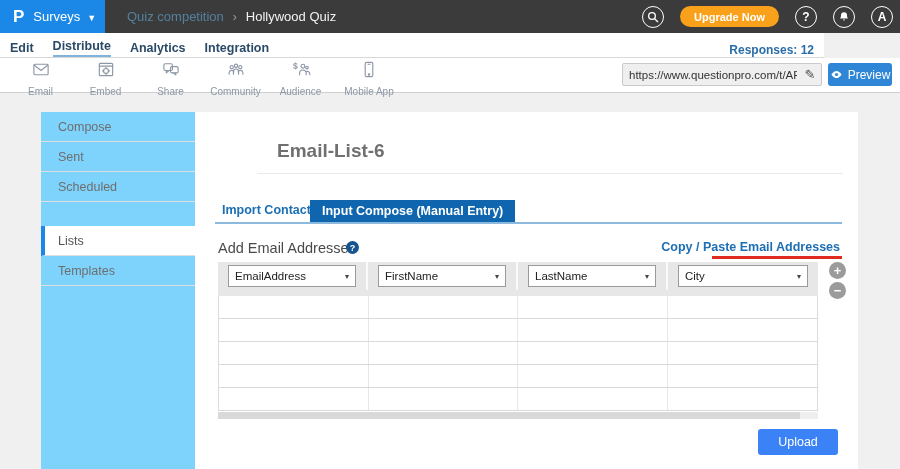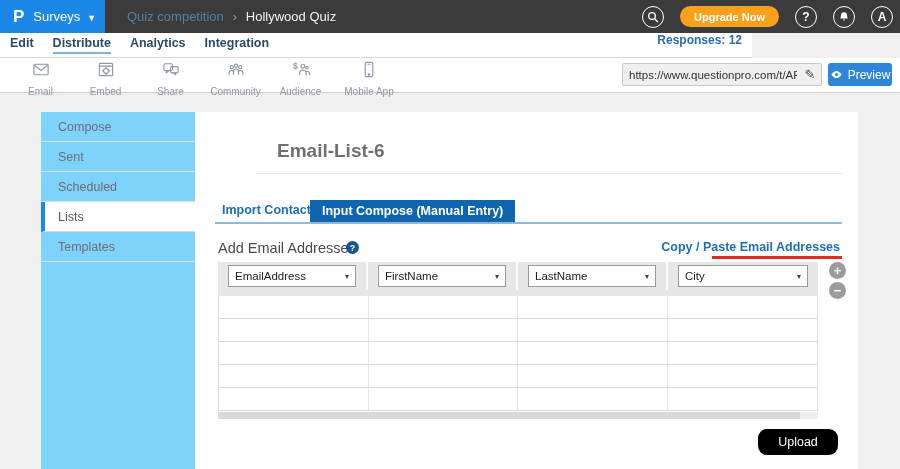--- a/index.html
+++ b/index.html
@@ -17,22 +17,22 @@
   .crumb-sep { color:#9a9a9a; font-size:12px; }
   .crumb-current { color:#f2f2f2; }
   .topbar-right { margin-left:auto; display:flex; align-items:center; gap:16px; padding-right:7px; }
   .circle-btn { width:22px; height:22px; border:1.5px solid #fff; border-radius:50%; background:transparent; color:#fff;
                 display:flex; align-items:center; justify-content:center; font-size:12px; font-weight:bold; cursor:pointer;
                 font-family:"Liberation Sans", sans-serif; }
   .upgrade { height:21px; padding:0 14px; border-radius:11px; background:#f9a11b; color:#fff; font-size:11px; font-weight:bold;
              border:none; display:flex; align-items:center; cursor:pointer; font-family:"Liberation Sans", sans-serif; }
 
   
-  .subnav { position:absolute; top:33px; left:0; width:752px; height:25px; background:#fff; border-bottom:1px solid #d8d8d8;
-            display:flex; align-items:flex-start; padding:0 10px; }
+  .subnav { position:absolute; top:33px; left:0; width:824px; height:25px; background:#fff; border-bottom:1px solid #d8d8d8;
+            display:flex; align-items:flex-end; padding:0 10px; }
   .subnav-item { color:#2b4a68; font-size:12.5px; font-weight:bold; text-decoration:none; margin-right:19px; padding:3px 0 2px; cursor:pointer; }
   .subnav-item.active { border-bottom:2px solid #7fb3dc; }
   .responses { margin-left:auto; color:#2a6da8; font-size:12px; font-weight:bold; }
 
   
   .toolbar { position:absolute; top:58px; left:0; width:900px; height:35px; background:#fff; border-bottom:1px solid #cfcfcf; }
   .tools { position:absolute; left:8px; top:2px; display:flex; }
   .tool { width:65px; display:flex; flex-direction:column; align-items:center; cursor:pointer; }
   .tool:last-child { width:72px; }
   .tool svg { display:block; }
@@ -42,21 +42,21 @@
   .url-input { flex:1; min-width:0; border:none; background:transparent; font-size:11.5px; color:#333; padding:0 2px 0 6px; outline:none;
                font-family:"Liberation Sans", sans-serif; }
   .pencil { width:22px; text-align:center; color:#4a4a4a; font-size:13px; cursor:pointer; flex:none; }
   .preview-btn { position:absolute; left:828px; top:5px; width:64px; height:23px; background:#2f86d6; color:#fff; border:none;
                  border-radius:3px; font-size:12px; display:flex; align-items:center; justify-content:center; gap:5px; cursor:pointer;
                  font-family:"Liberation Sans", sans-serif; }
 
   
   .sidebar { position:absolute; left:41px; top:112px; width:154px; height:357px; background:#7dd3fc; }
   .side-item { height:30px; line-height:30px; padding-left:17px; font-size:12.5px; color:#6e6e6e; border-bottom:1px solid #dedede; cursor:pointer; }
-  .side-item.active { background:#fff; border-left:4px solid #1b87e6; padding-left:13px; color:#555; }
+  .side-item.active { background:#fff; border-left:4px solid #1b87e6; padding-left:13px; color:#555;margin-top:24px; }
 
   
   .card { position:absolute; left:195px; top:112px; width:663px; height:357px; background:#fff; }
   .page-title { position:absolute; left:82px; top:28px; font-size:19px; color:#707070; }
   .title-divider { position:absolute; left:62px; top:61px; width:586px; height:1px; background:#e9e9e9; }
 
   .tab-inactive { position:absolute; left:27px; top:91px; font-size:12.5px; font-weight:bold; color:#1b6fb5; cursor:pointer; }
   .tab-active { position:absolute; left:115px; top:88px; height:23px; line-height:23px; padding:0 12px; background:#0f66ae; color:#fff;
                 font-size:12.5px; font-weight:bold; cursor:pointer; }
   .tabs-underline { position:absolute; left:20px; top:110px; width:627px; height:2px; background:#8cb9de; }
@@ -81,22 +81,22 @@
 
   .hscroll { position:absolute; left:23px; top:300px; width:600px; height:7px; background:#efefef; }
   .hscroll-thumb { width:582px; height:7px; background:#d9d9d9; cursor:pointer; }
 
   .round-btn { position:absolute; left:634px; width:17px; height:17px; border-radius:50%; background:#9b9b9b; color:#fff; border:none;
                font-size:13px; font-weight:bold; line-height:15px; text-align:center; cursor:pointer; padding:0;
                font-family:"Liberation Sans", sans-serif; }
   .add-btn { top:150px; }
   .remove-btn { top:170px; }
 
-  .upload-btn { position:absolute; left:563px; top:317px; width:80px; height:26px; background:#000000; color:#fff; border:none;
-                border-radius:9px; font-size:12.5px; cursor:pointer; font-family:"Liberation Sans", sans-serif; }
+  .upload-btn { position:absolute; left:563px; top:317px; width:80px; height:26px; background:#3b82f6; color:#fff; border:none;
+                border-radius:3px; font-size:12.5px; cursor:pointer; font-family:"Liberation Sans", sans-serif; }
 </style>
 </head>
 <body>
 
 <div class="screen">
 
   <header class="topbar">
     <div class="logo-block">
       <span class="logo">P</span>
       <span class="product">Surveys</span>

